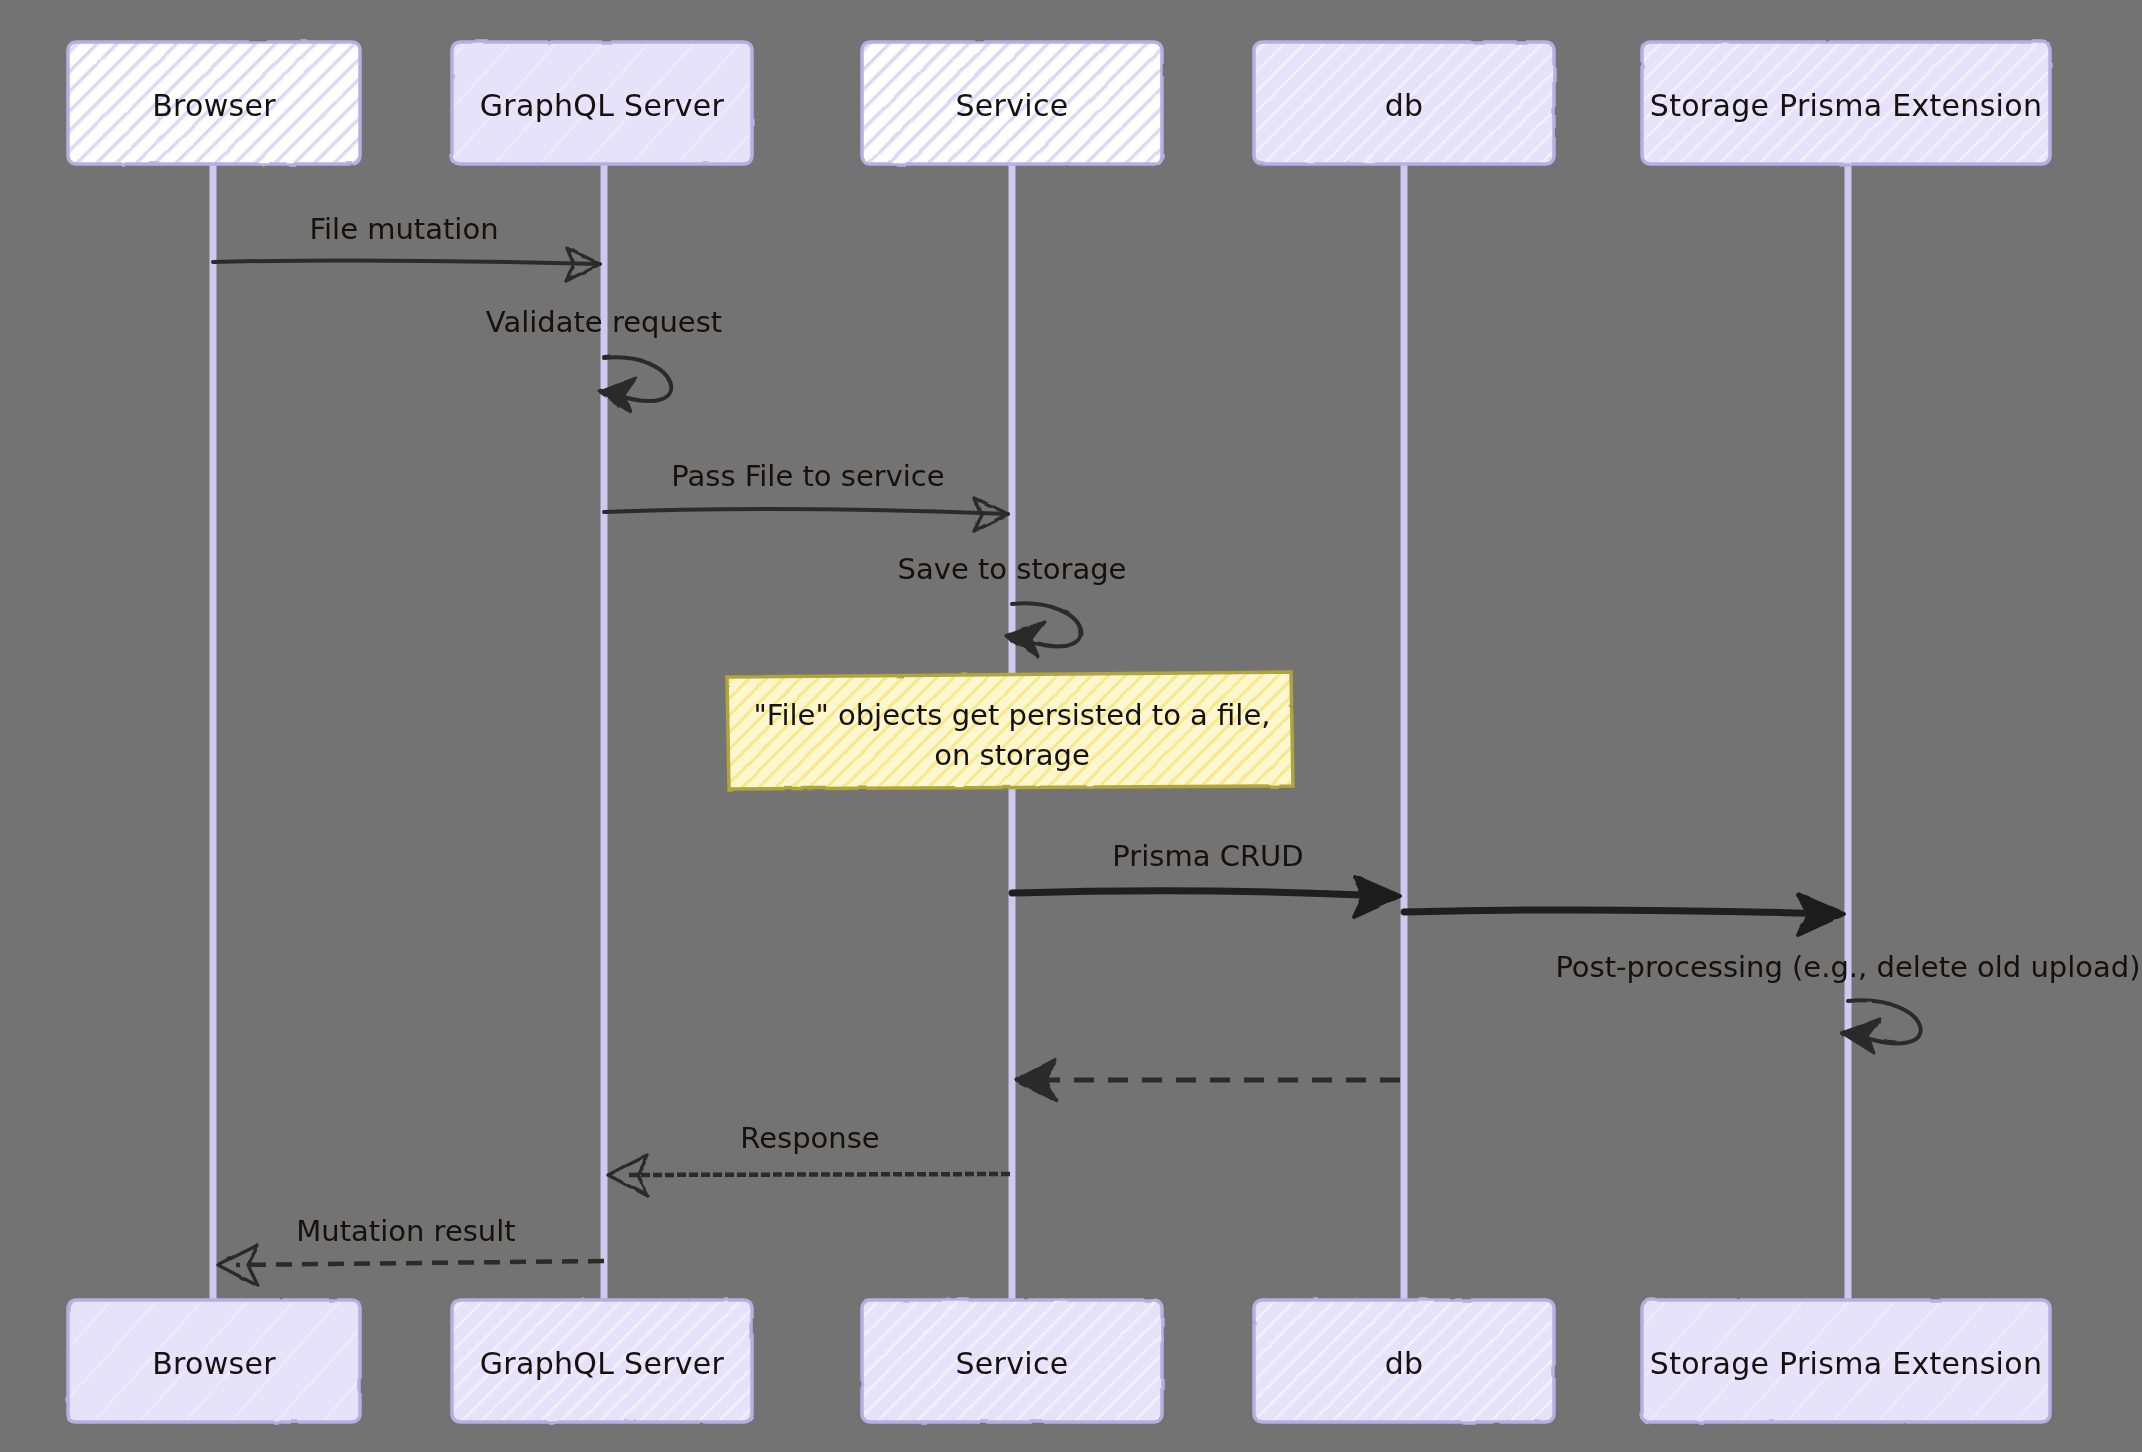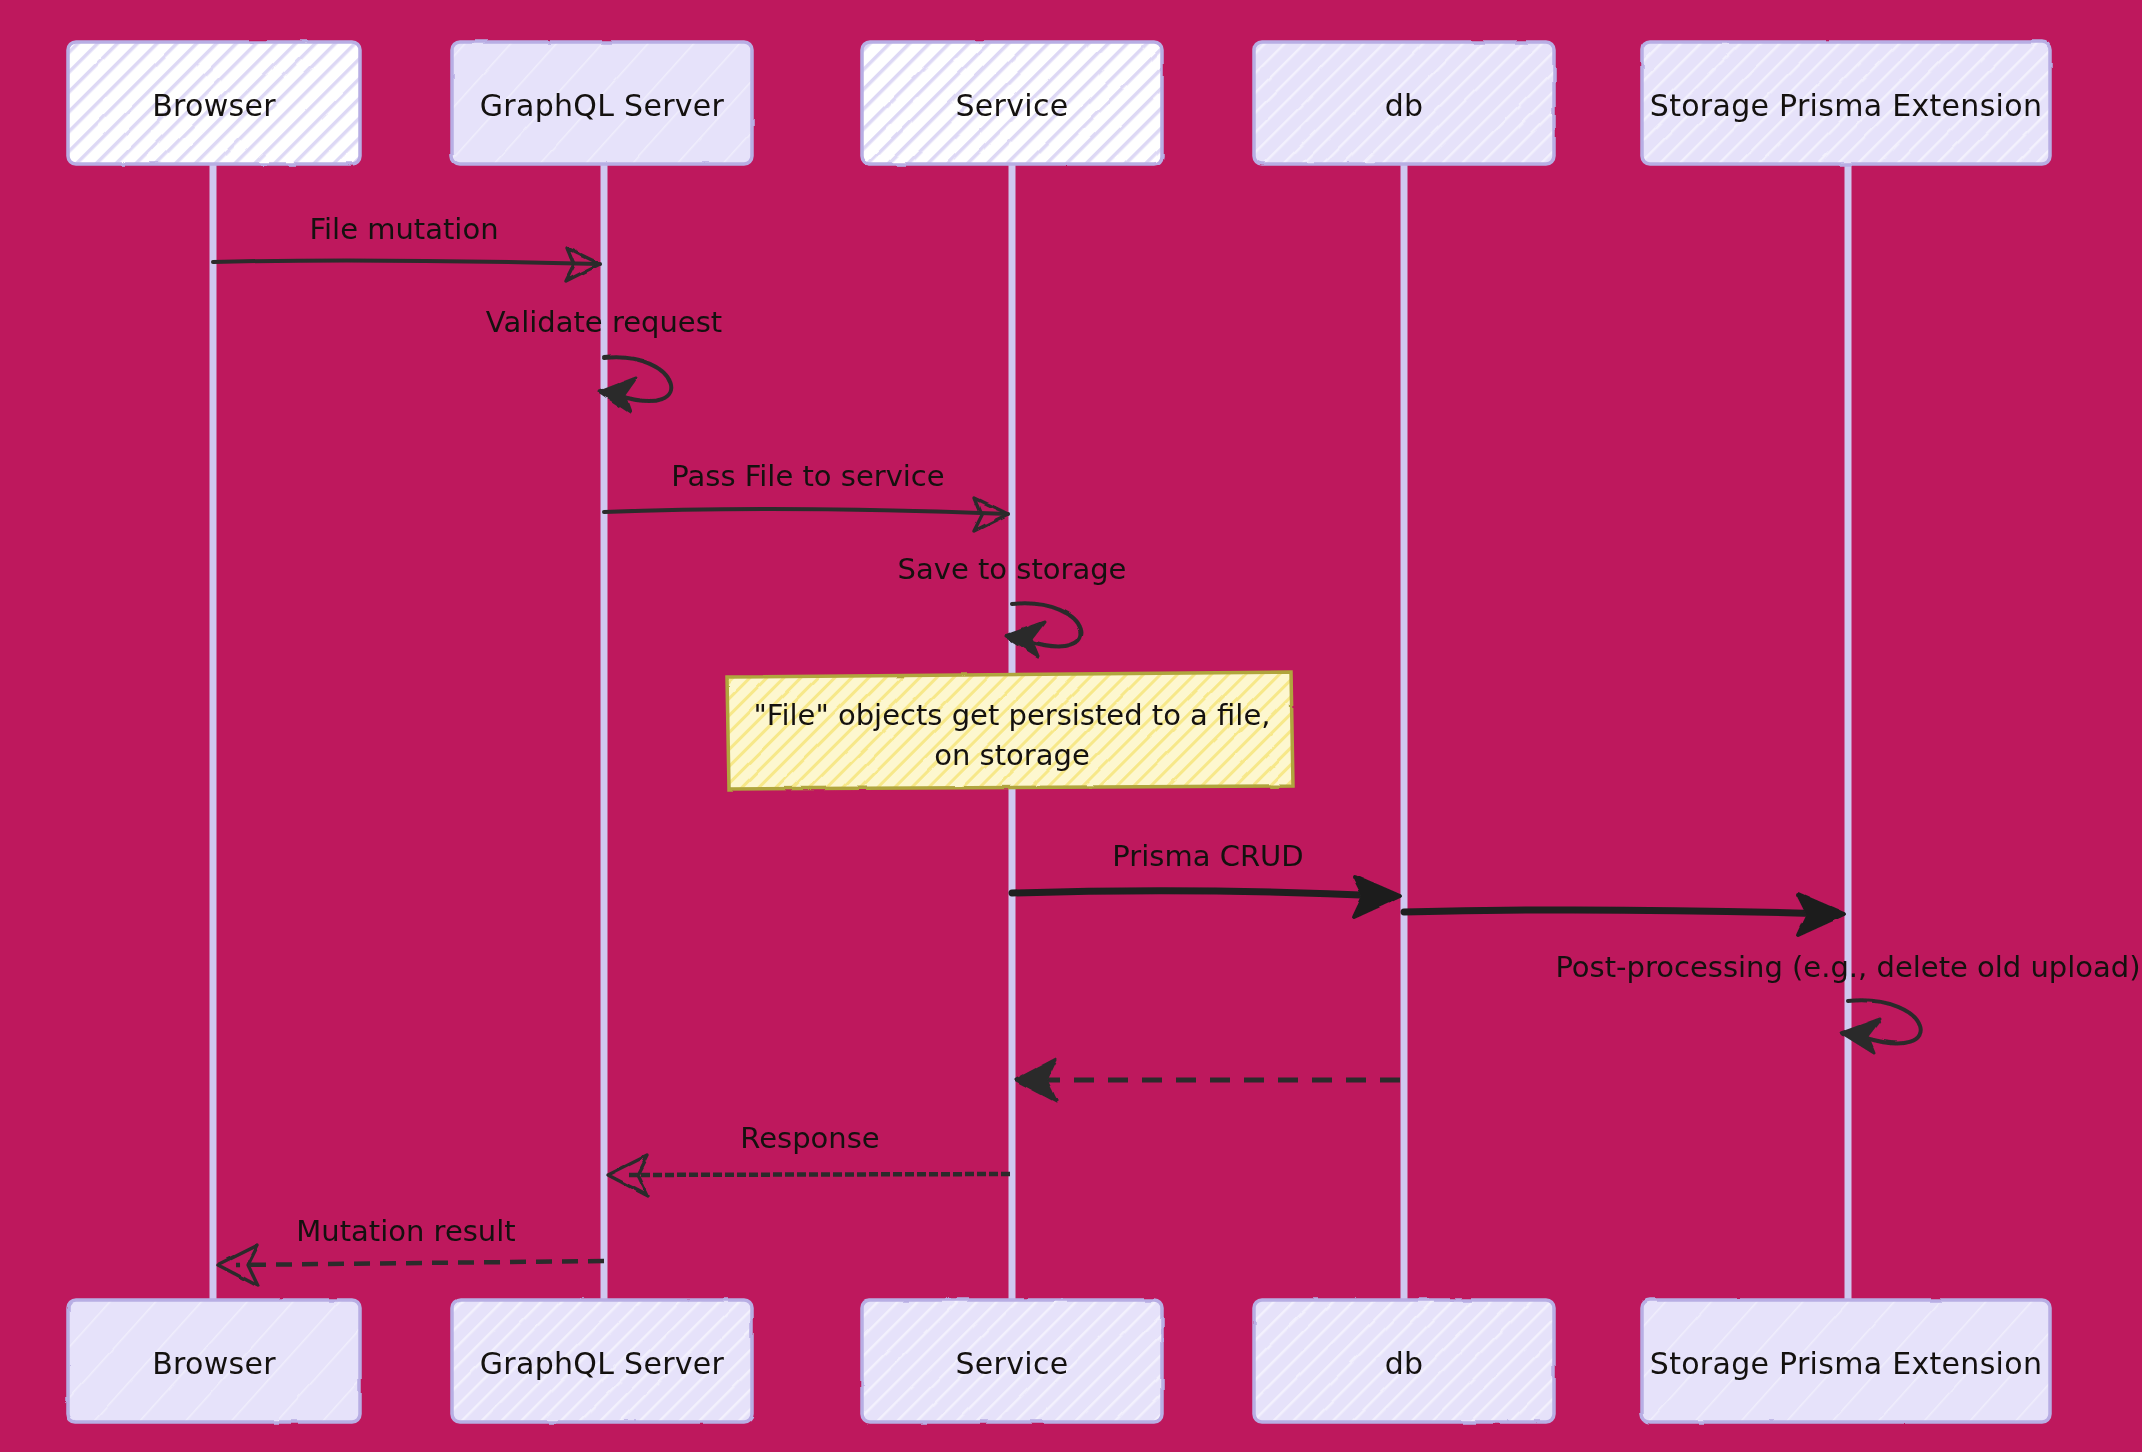--- a/index.html
+++ b/index.html
@@ -10,21 +10,21 @@
   body {
     width: 2142px;
     height: 1452px;
     font-family: "DejaVu Sans", sans-serif;
     overflow: hidden;
   }
   #diagram-root {
     position: relative;
     width: 2142px;
     height: 1452px;
-    background: #be185d;
+    background: #737373;
   }
   svg.layer {
     position: absolute;
     top: 0;
     left: 0;
     width: 2142px;
     height: 1452px;
   }
   .actor-label {
     font-family: "DejaVu Sans", sans-serif;

